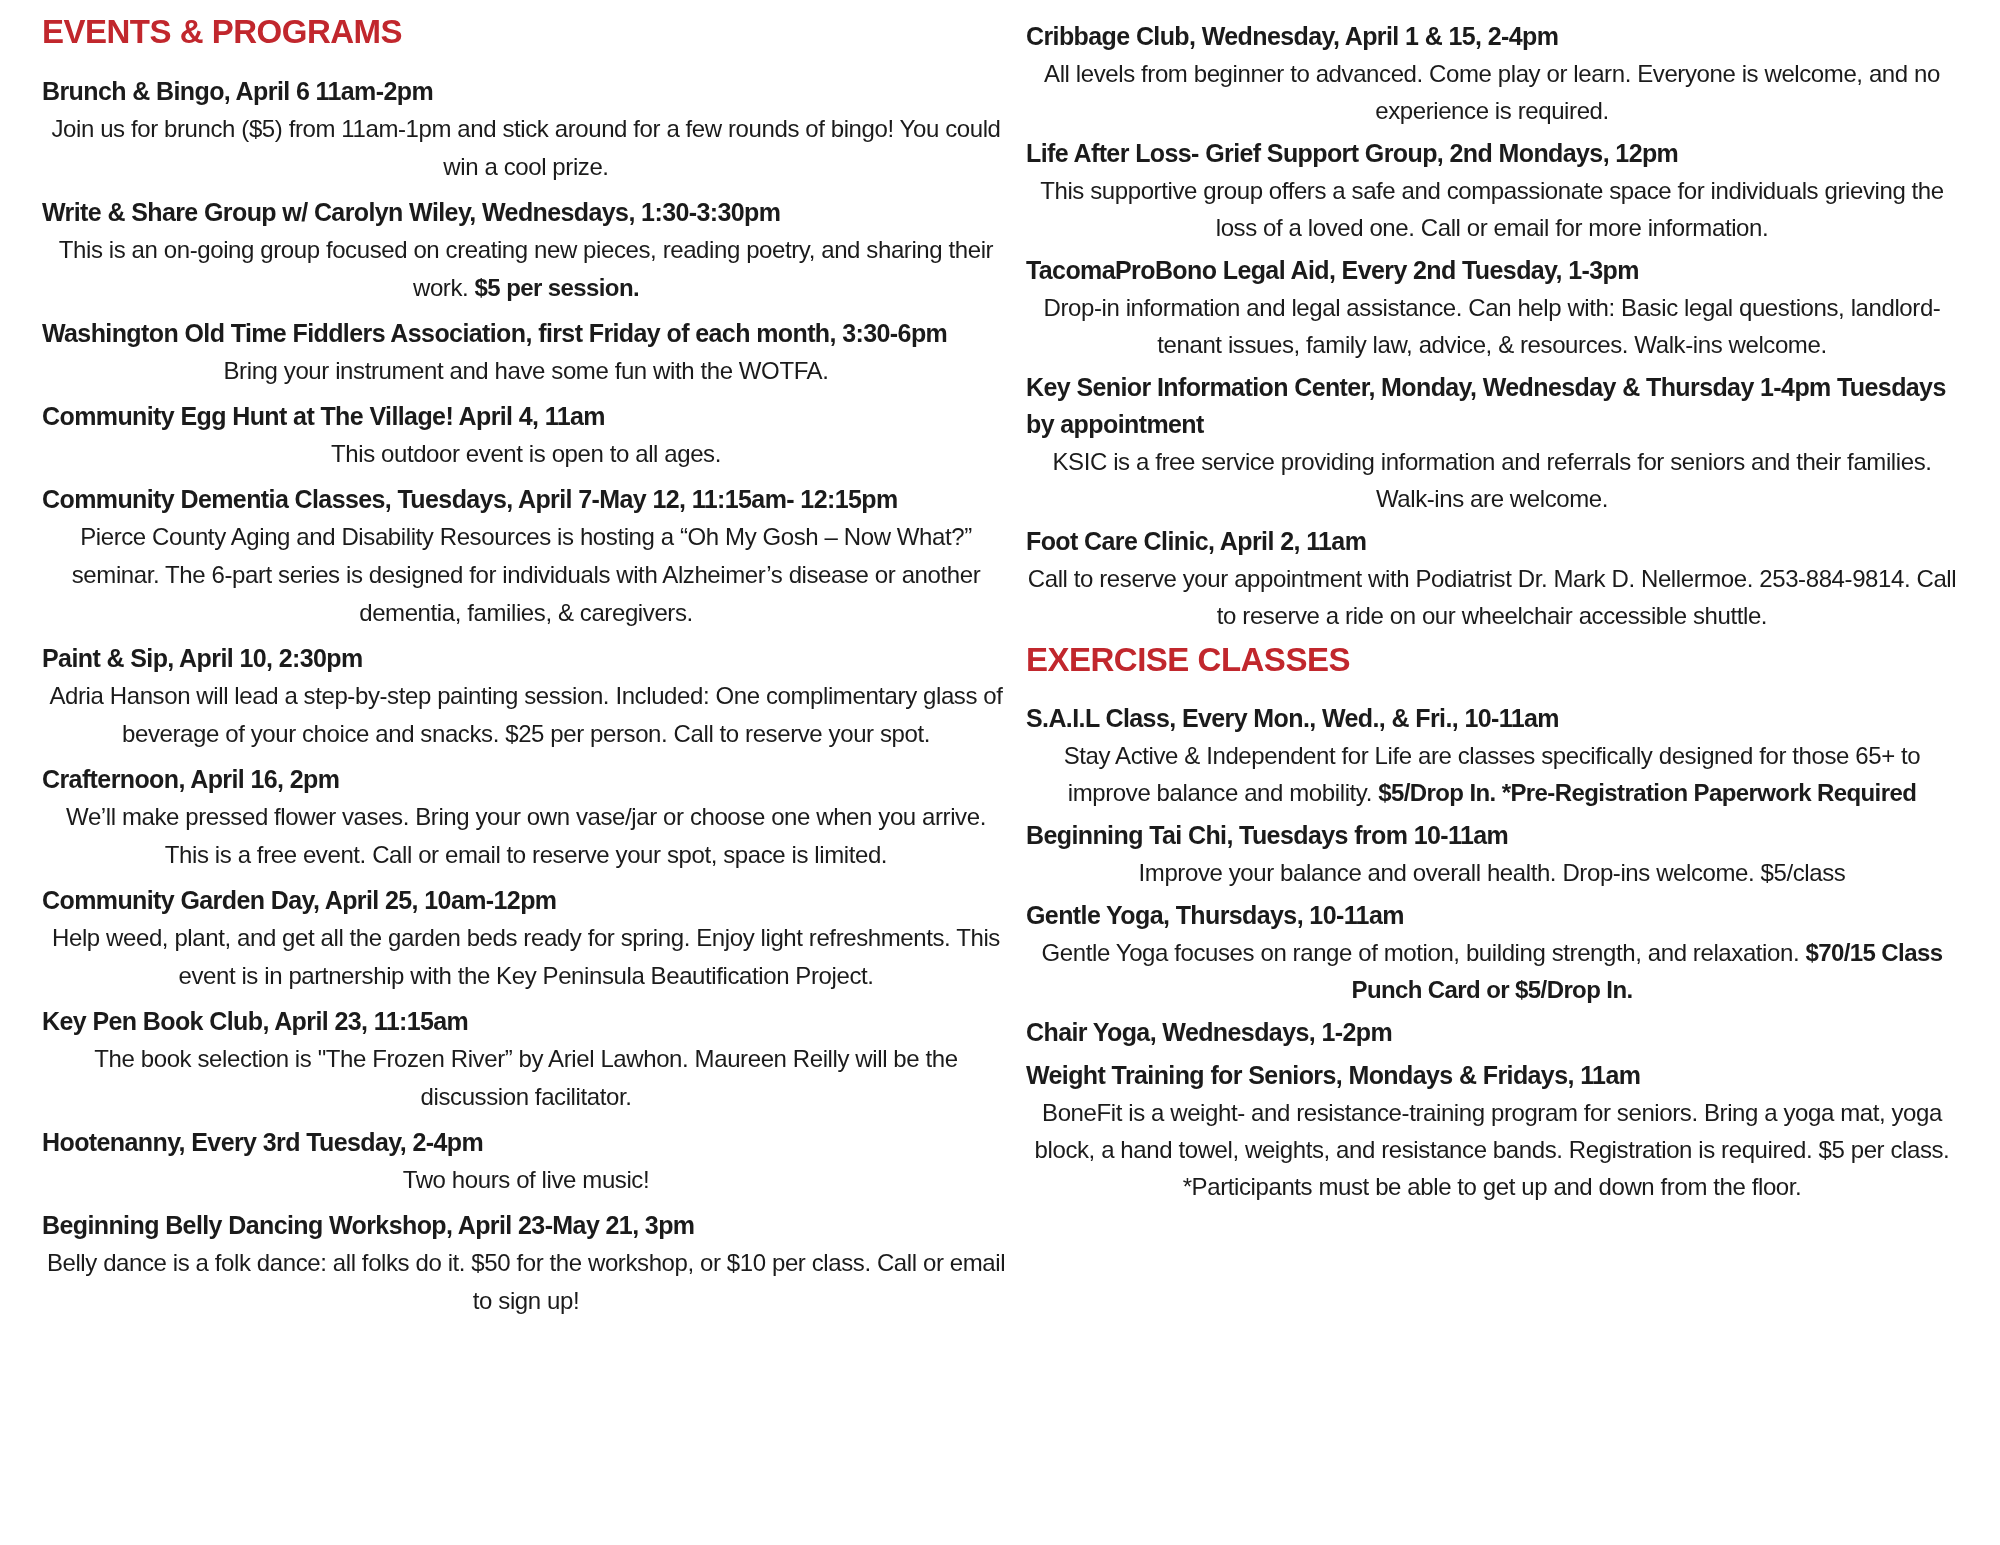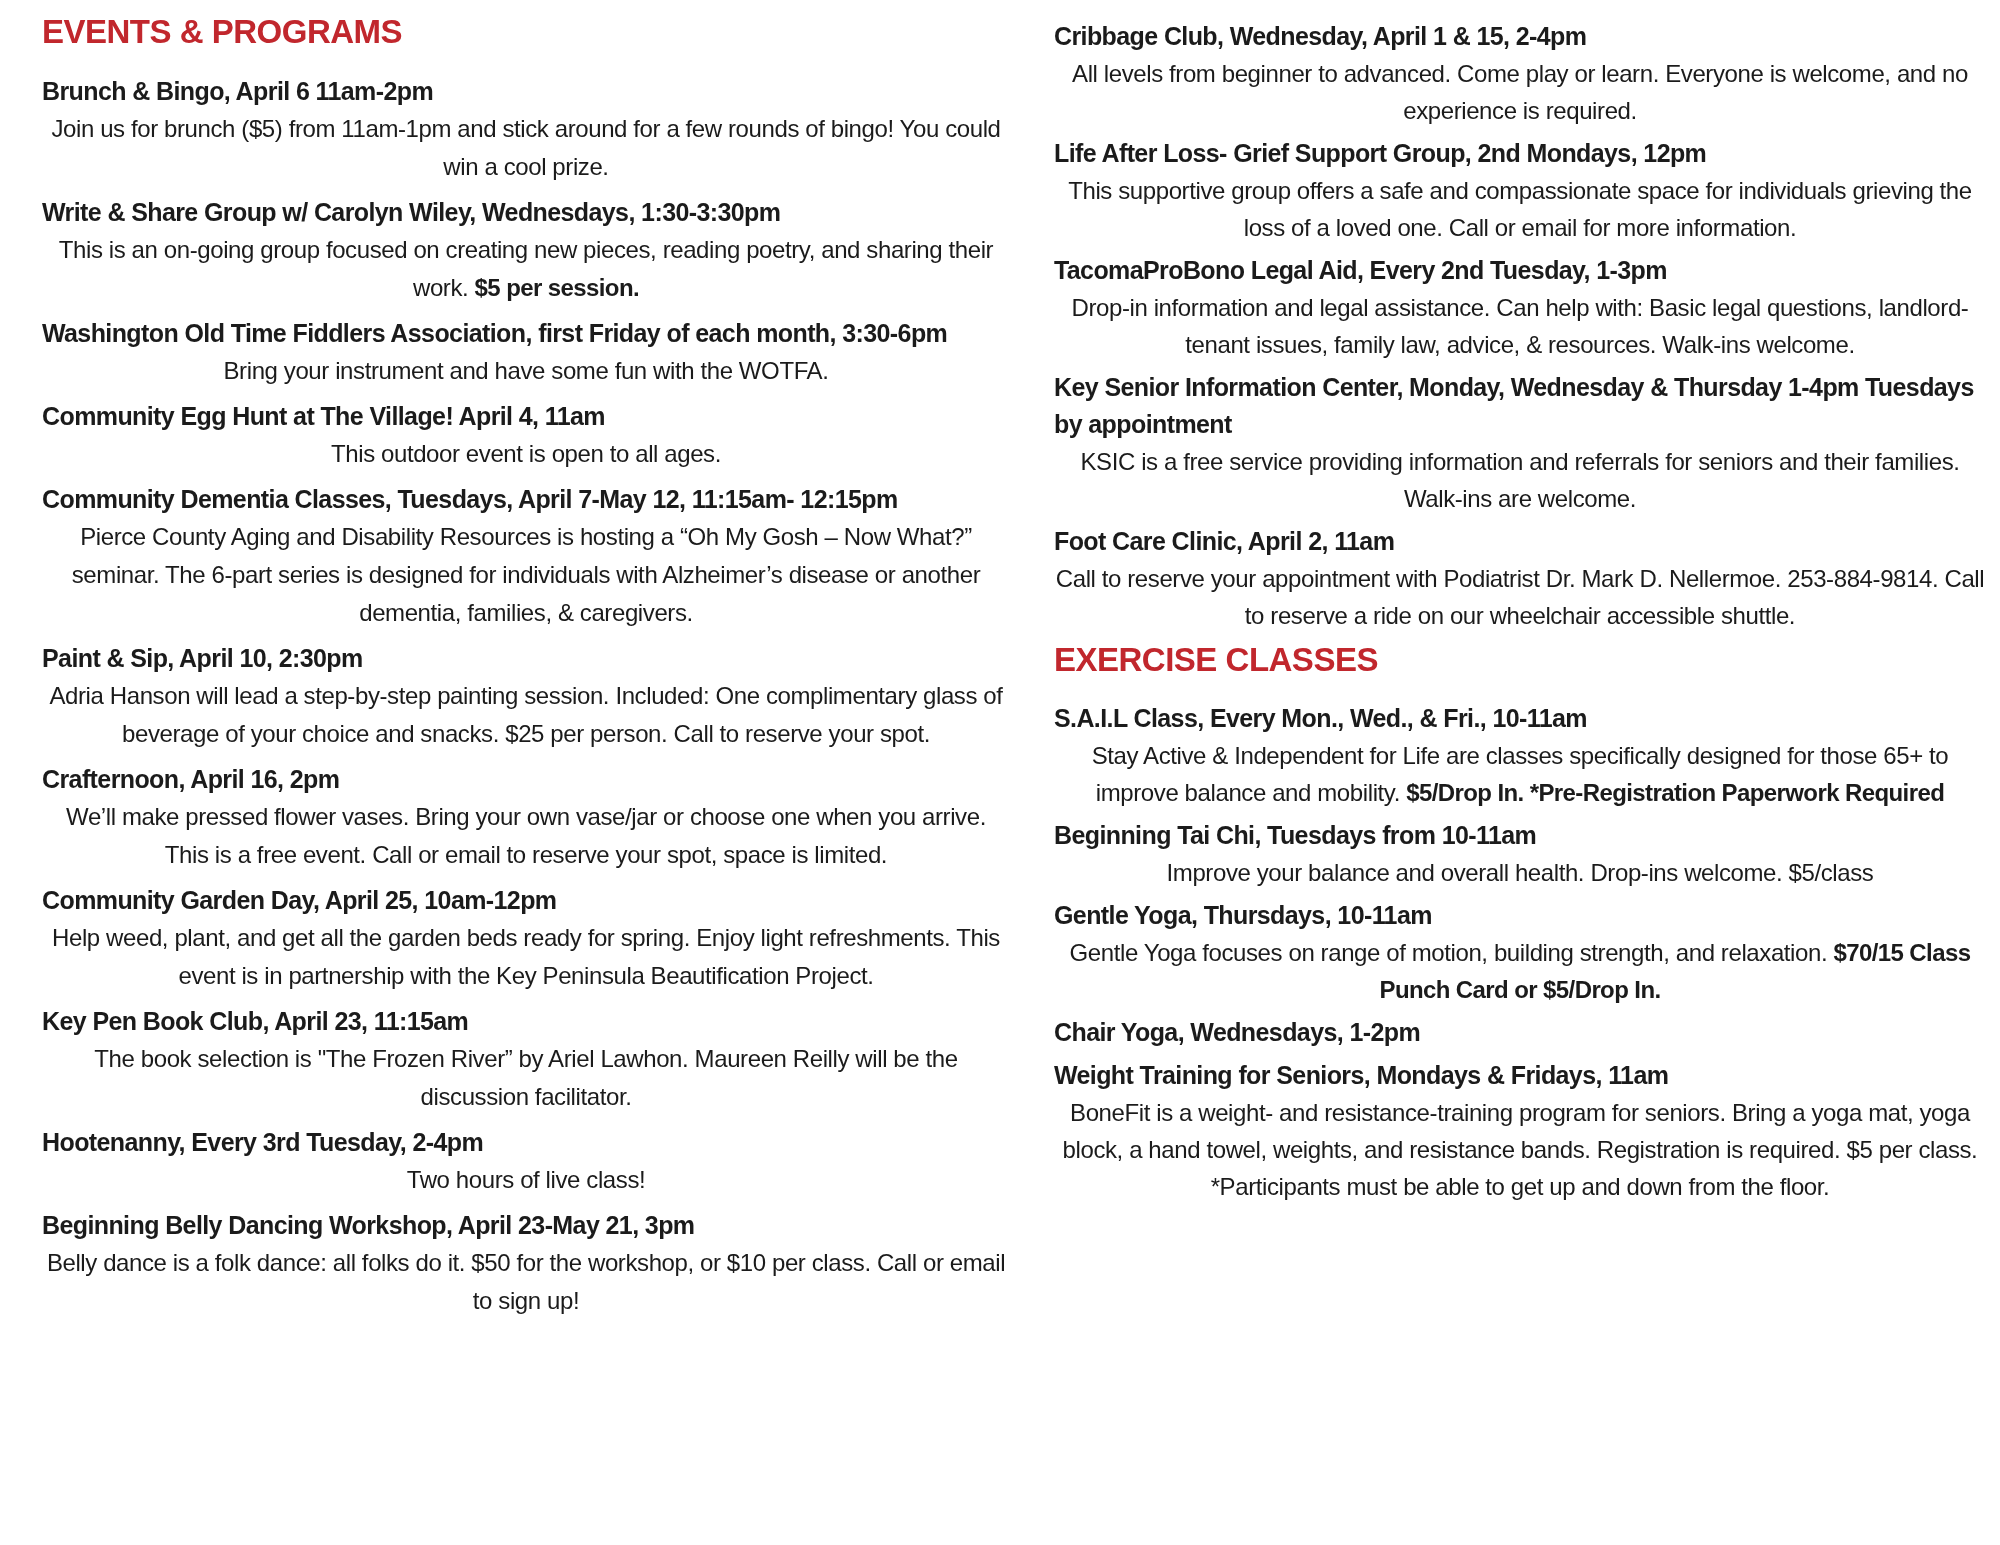--- a/index.html
+++ b/index.html
@@ -11,21 +11,21 @@
   }
   body {
     font-family: "Liberation Sans", sans-serif;
     color: var(--text-color, #1b1b1b);
   }
   .page {
     display: flex;
     width: 2000px;
     height: 1545px;
     padding: 10px 30px 0 42px;
-    gap: 44px;
+    gap: 16px;
   }
   .col { flex: 0 0 auto; }
   .col-left  { width: 968px; padding-top: 2px; }
   .col-right { width: 932px; padding-top: 8px; }
   .section-header {
     color: var(--accent-color, #c1272d);
     font-size: 33px;
     font-weight: bold;
     letter-spacing: -0.5px;
     line-height: 40px;
@@ -87,21 +87,21 @@
       <div class="event">
         <div class="event-title">Community Garden Day, April 25, 10am-12pm</div>
         <p class="event-body"><span>Help weed, plant, and get all the garden beds ready for spring. Enjoy light refreshments. This event is in partnership with the Key Peninsula Beautification Project.</span></p>
       </div>
       <div class="event">
         <div class="event-title">Key Pen Book Club, April 23, 11:15am</div>
         <p class="event-body"><span>The book selection is "The Frozen River” by Ariel Lawhon. Maureen Reilly will be the discussion facilitator.</span></p>
       </div>
       <div class="event">
         <div class="event-title">Hootenanny, Every 3rd Tuesday, 2-4pm</div>
-        <p class="event-body"><span>Two hours of live class!</span></p>
+        <p class="event-body"><span>Two hours of live music!</span></p>
       </div>
       <div class="event">
         <div class="event-title">Beginning Belly Dancing Workshop, April 23-May 21, 3pm</div>
         <p class="event-body"><span>Belly dance is a folk dance: all folks do it. $50 for the workshop, or $10 per class. Call or email to sign up!</span></p>
       </div>
     </div>
   <div class="col col-right">
       <div class="event">
         <div class="event-title">Cribbage Club, Wednesday, April 1 &amp; 15, 2-4pm</div>
         <p class="event-body"><span>All levels from beginner to advanced. Come play or learn. Everyone is welcome, and no experience is required.</span></p>

